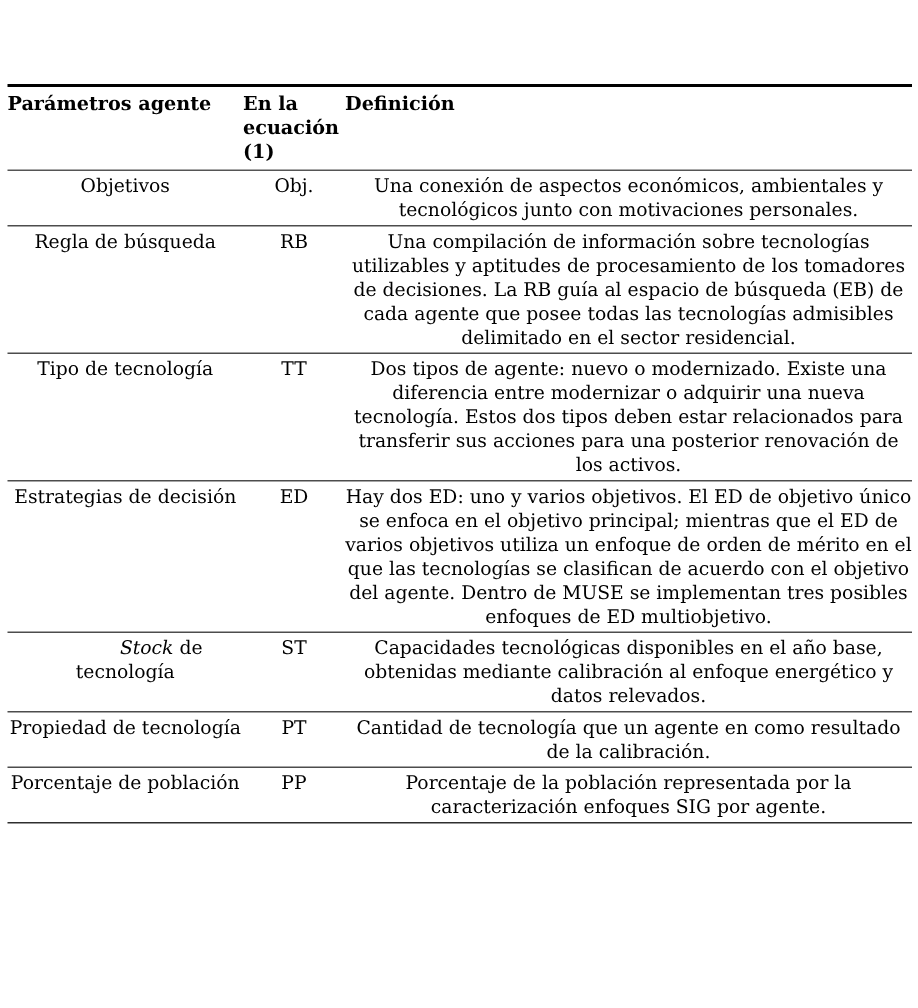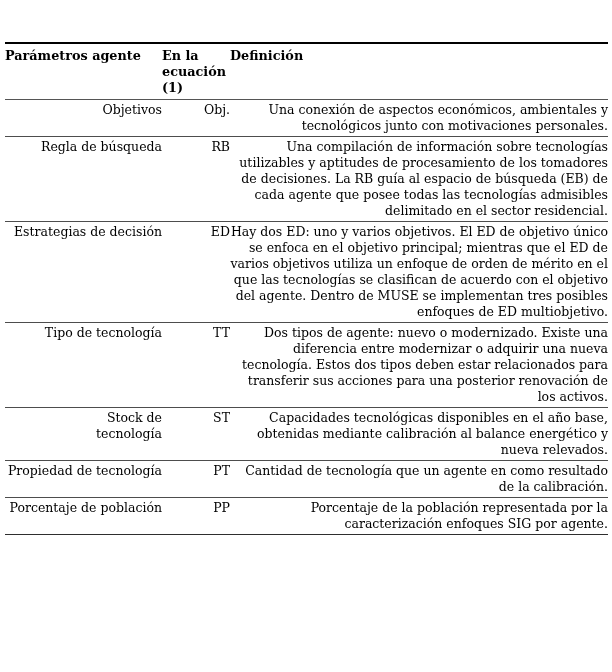--- a/index.html
+++ b/index.html
@@ -8,60 +8,61 @@
     background: #ffffff;
   }
   body {
     width: 612px;
     height: 672px;
     overflow: hidden;
     font-family: "DejaVu Serif", "Liberation Serif", serif;
     color: #000000;
   }
   .page {
-    padding-top: 42px;
+    padding-top: 56px;
   }
   table.params {
     border-collapse: collapse;
     table-layout: fixed;
     width: 603px;
     margin-left: 5px;
     border-top: 2px solid #000000;
     border-bottom: 1px solid #2e2e2e;
     font-size: 12.5px;
     line-height: 16px;
   }
   table.params th {
     text-align: left;
     vertical-align: top;
     font-weight: bold;
     font-size: 12.8px;
     padding: 4px 0 3px 0;
     border-bottom: 1px solid #555555;
   }
   table.params td {
-    text-align: right;
+    text-align: center;
     vertical-align: top;
     padding: 2px 0 2px 0;
     border-top: 1px solid #4d4d4d;
   }
   table.params tbody tr:first-child td {
     border-top: none;
   }
   th.c-param, td.c-param {
     padding-left: 3px;
     padding-right: 22px;
   }
   th.c-eq, td.c-eq {
     padding-right: 6px;
   }
   th.c-def, td.c-def {
     padding-right: 8px;
   }
   .it {
+    font-style: italic;
     margin-left: 48px;
   }
 </style>
 </head>
 <body>
 
 <div class="page">
   <table class="params">
     <colgroup>
       <col style="width:157px">
@@ -80,33 +81,33 @@
           <td class="c-param">Objetivos</td>
           <td class="c-eq">Obj.</td>
           <td class="c-def">Una conexión de aspectos económicos, ambientales y tecnológicos junto con motivaciones personales.</td>
         </tr>
         <tr>
           <td class="c-param">Regla de búsqueda</td>
           <td class="c-eq">RB</td>
           <td class="c-def">Una compilación de información sobre tecnologías utilizables y aptitudes de procesamiento de los tomadores de decisiones. La RB guía al espacio de búsqueda (EB) de cada agente que posee todas las tecnologías admisibles delimitado en el sector residencial.</td>
         </tr>
         <tr>
+          <td class="c-param">Tipo de tecnología</td>
+          <td class="c-eq">TT</td>
+          <td class="c-def">Dos tipos de agente: nuevo o modernizado. Existe una diferencia entre modernizar o adquirir una nueva tecnología. Estos dos tipos deben estar relacionados para transferir sus acciones para una posterior renovación de los activos.</td>
+        </tr>
+        <tr>
           <td class="c-param">Estrategias de decisión</td>
           <td class="c-eq">ED</td>
           <td class="c-def">Hay dos ED: uno y varios objetivos. El ED de objetivo único se enfoca en el objetivo principal; mientras que el ED de varios objetivos utiliza un enfoque de orden de mérito en el que las tecnologías se clasifican de acuerdo con el objetivo del agente. Dentro de MUSE se implementan tres posibles enfoques de ED multiobjetivo.</td>
         </tr>
         <tr>
-          <td class="c-param">Tipo de tecnología</td>
-          <td class="c-eq">TT</td>
-          <td class="c-def">Dos tipos de agente: nuevo o modernizado. Existe una diferencia entre modernizar o adquirir una nueva tecnología. Estos dos tipos deben estar relacionados para transferir sus acciones para una posterior renovación de los activos.</td>
-        </tr>
-        <tr>
           <td class="c-param"><span class="it">Stock</span><span> de tecnología</span></td>
           <td class="c-eq">ST</td>
-          <td class="c-def">Capacidades tecnológicas disponibles en el año base, obtenidas mediante calibración al balance energético y nueva relevados.</td>
+          <td class="c-def">Capacidades tecnológicas disponibles en el año base, obtenidas mediante calibración al enfoque energético y datos relevados.</td>
         </tr>
         <tr>
           <td class="c-param">Propiedad de tecnología</td>
           <td class="c-eq">PT</td>
           <td class="c-def">Cantidad de tecnología que un agente en como resultado de la calibración.</td>
         </tr>
         <tr>
           <td class="c-param">Porcentaje de población</td>
           <td class="c-eq">PP</td>
           <td class="c-def">Porcentaje de la población representada por la caracterización enfoques SIG por agente.</td>

